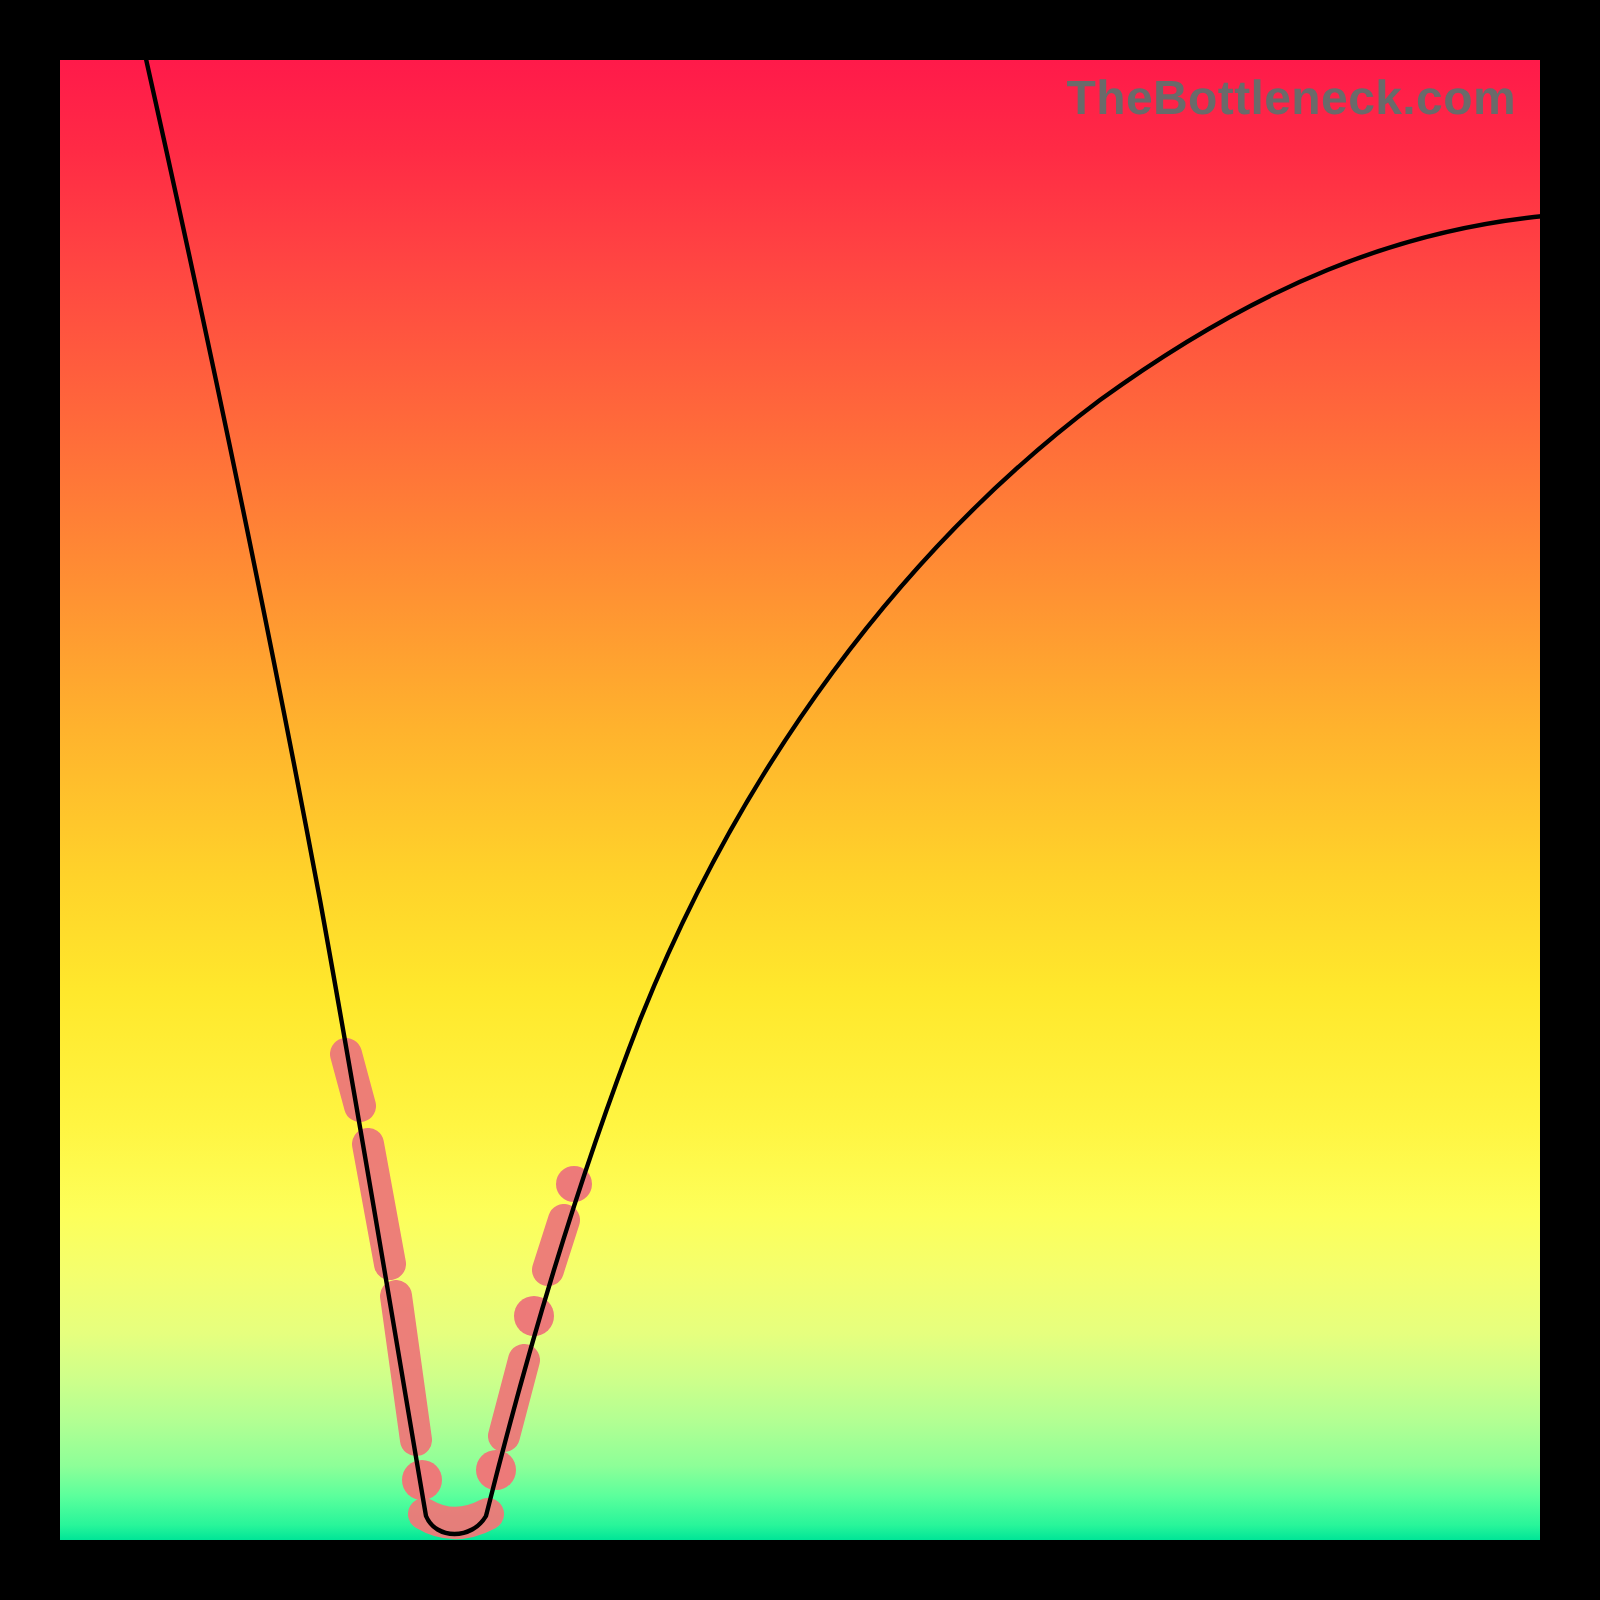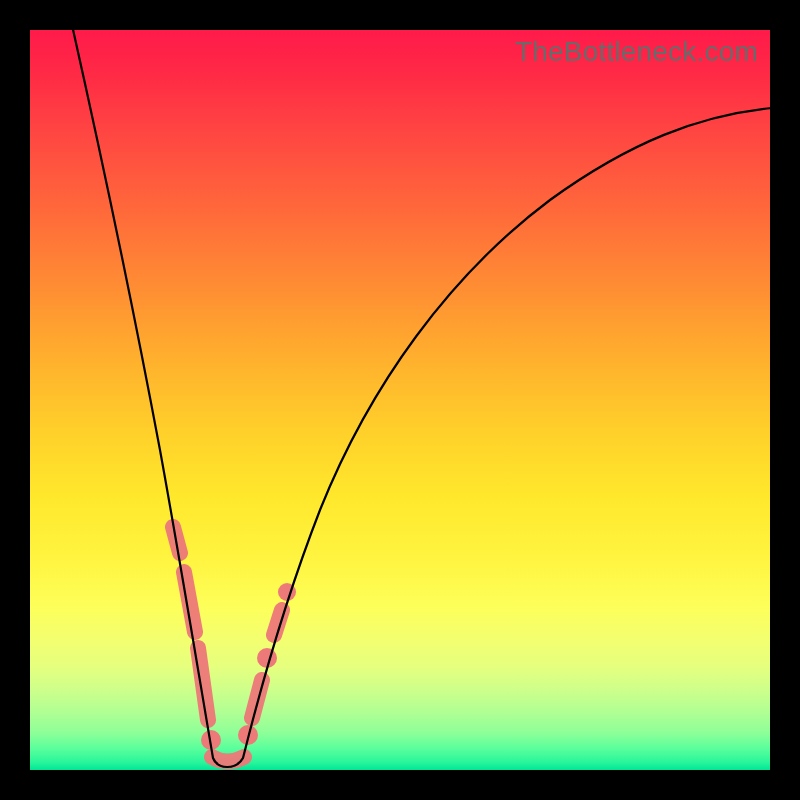--- a/index.html
+++ b/index.html
@@ -43,23 +43,23 @@
       #5cff9c 97%,
       #28f59a 99%,
       #00e597 100%
     );
   }
   .watermark {
     position: absolute;
     top: 6px;
     right: 12px;
     color: #6a6a6a;
-    font-size: 28px;
+    font-size: 24px;
     letter-spacing: 0.2px;
-    font-weight: 400;
+    font-weight: 700;
     user-select: none;
   }
   svg.overlay {
     position: absolute;
     left: 0;
     top: 0;
     width: 740px;
     height: 740px;
     overflow: visible;
   }

